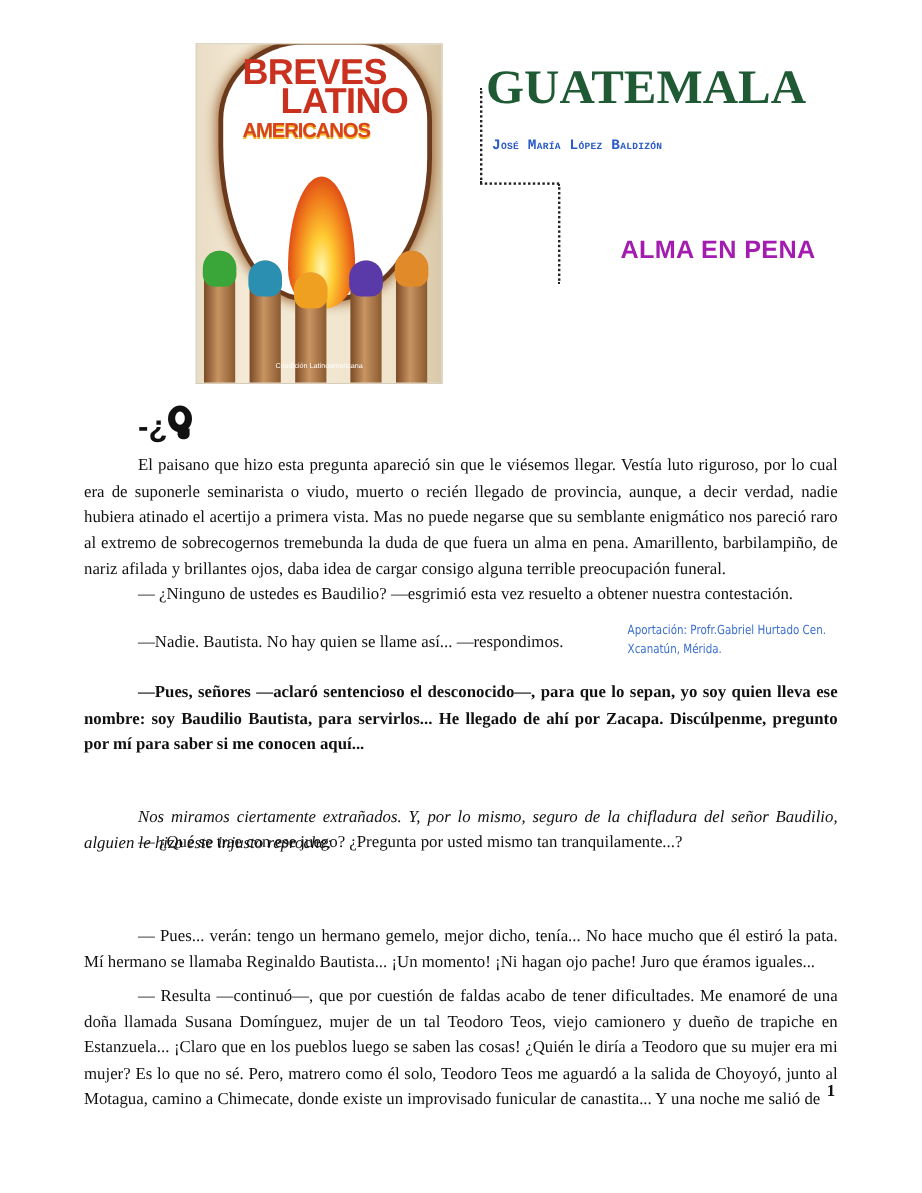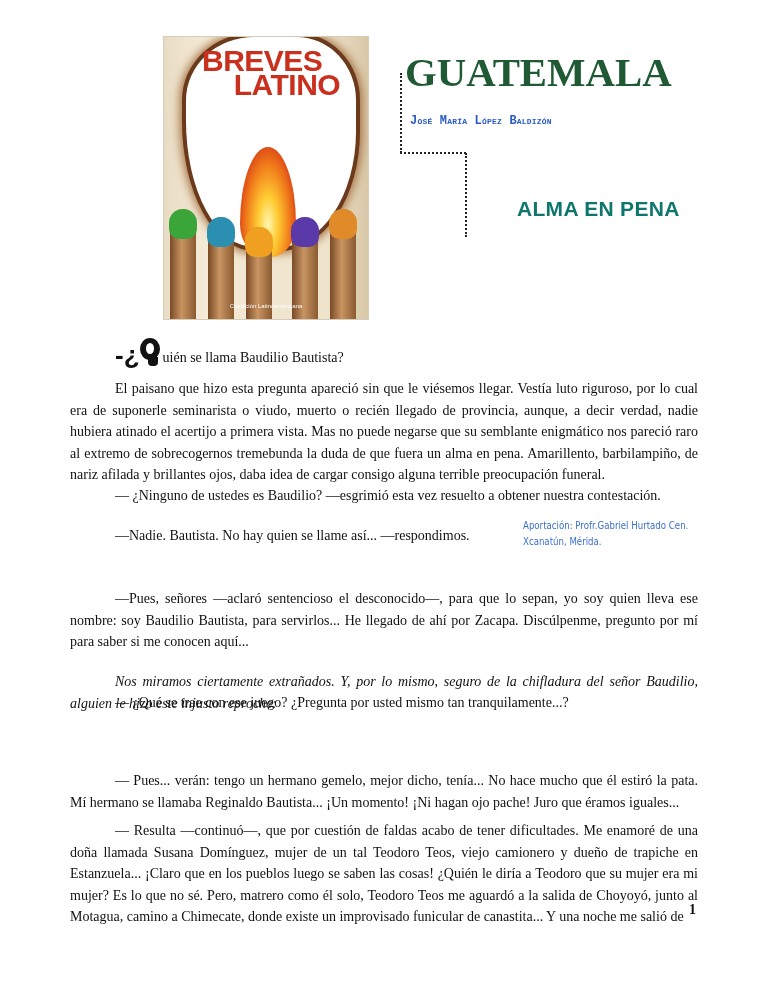--- a/index.html
+++ b/index.html
@@ -32,21 +32,21 @@
 
   
   .country { left: 405px; top: 53px; font-family: "Liberation Serif", "DejaVu Serif", serif;
              font-weight: bold; font-size: 40px; color: #1f5a35; letter-spacing: 0px; line-height: 40px; transform: scaleX(1.02); transform-origin: left; }
   .author { left: 410px; top: 114px; font-family: Liberation Mono, monospace;
             font-weight: bold; font-size: 10px; color: #2a5bc7; letter-spacing: 0.2px; }
   .dot-v1 { left: 400px; top: 73px; width: 0; height: 80px; border-left: 2px dotted #222; }
   .dot-h  { left: 400px; top: 152px; width: 66px; height: 0; border-top: 2px dotted #222; }
   .dot-v2 { left: 465px; top: 153px; width: 0; height: 84px; border-left: 2px dotted #222; }
   .story-title { left: 517px; top: 197px; font-family: "Liberation Sans", "DejaVu Sans", sans-serif;
-                 font-weight: bold; font-size: 21px; color: #0f766e; letter-spacing: 0.3px; }
+                 font-weight: bold; font-size: 21px; color: #a21caf; letter-spacing: 0.3px; }
 
   
   .text { left: 70px; width: 628px; font-size: 14px; line-height: 21.5px; text-align: justify; }
   .p { margin: 0; text-indent: 45px; }
   .first-line { left: 115px; top: 332px; height: 36px; display: flex; align-items: flex-end; font-size: 14px; }
   .dash { font-family: "Liberation Sans", "DejaVu Sans", sans-serif; font-weight: bold; font-size: 26px; line-height: 26px; }
   .dropcap { display: inline-block; width: 22px; height: 30px; margin-right: 1px; position: relative; }
   .dropcap .ring { position: absolute; left: 0; top: 0; width: 20px; height: 22px; border-radius: 50%;
                    background: #111; }
   .dropcap .ring::after { content: ""; position: absolute; left: 6px; top: 5px; width: 8px; height: 11px; border-radius: 50%; background: #fff; }
@@ -56,20 +56,21 @@
   .page-num { left: 689px; top: 902px; font-size: 14px; font-weight: bold; }
 </style>
 </head>
 <body>
 
 <div class="abs cover">
   <div class="burn"></div>
   <div class="title">
     <div class="t2">BREVES</div>
     <div class="t3">LATINO</div>
+    <div class="t4">AMERICANOS</div>
   </div>
   <div class="flame"></div>
   <div class="match" style="left:6px;height:110px;">
       <div class="head" style="background:#3aa63a;"></div>
     </div>
   <div class="match" style="left:44px;height:102px;">
       <div class="head" style="background:#2a8fb0;"></div>
     </div>
   <div class="match" style="left:82px;height:92px;">
       <div class="head" style="background:#f0a020;"></div>
@@ -89,33 +90,32 @@
 <div class="abs dot-h"></div>
 <div class="abs dot-v2"></div>
 <div class="abs story-title">ALMA EN PENA</div>
 
 <div class="abs first-line">
   <span class="dash">-¿</span>
   <span class="dropcap">
     <span class="ring"></span>
       <span class="tail"></span>
   </span>
-  <span style="padding-bottom:2px;">uién se llama Baudilio Bautista?</span>
 </div>
 
 <div class="abs text" style="top:378px;">
   <p class="p">El paisano que hizo esta pregunta apareció sin que le viésemos llegar. Vestía luto riguroso, por lo cual era de suponerle seminarista o viudo, muerto o recién llegado de provincia, aunque, a decir verdad, nadie hubiera atinado el acertijo a primera vista.  Mas no puede negarse que su semblante enigmático nos pareció raro al extremo de sobrecogernos tremebunda la duda de que fuera un alma en pena.  Amarillento, barbilampiño, de nariz afilada y brillantes ojos, daba idea de cargar consigo alguna terrible preocupación funeral.</p>
 </div>
 <div class="abs text" style="top:485px;">
   <p class="p">— ¿Ninguno de ustedes es Baudilio? —esgrimió esta vez resuelto a obtener nuestra contestación.</p>
 </div>
 <div class="abs text" style="top:525px;">
   <p class="p">—Nadie.  Bautista.  No hay quien se llame así... —respondimos.</p>
 </div>
-<div class="abs text" style="top:588px;">
+<div class="abs text" style="top:567px;font-weight:bold;">
   <p class="p">—Pues, señores —aclaró sentencioso el desconocido—, para que lo sepan, yo soy quien lleva ese nombre: soy Baudilio Bautista, para servirlos... He llegado de ahí por Zacapa.  Discúlpenme, pregunto por mí para saber si me conocen aquí...</p>
 </div>
 <div class="abs text" style="top:671px;font-style:italic;">
   <p class="p">Nos miramos ciertamente extrañados. Y, por lo mismo, seguro de la chifladura del señor Baudilio, alguien le hizo este injusto reproche:</p>
 </div>
 <div class="abs text" style="top:692px;">
   <p class="p">— ¿Qué se trae con ese juego?  ¿Pregunta por usted mismo tan tranquilamente...?</p>
 </div>
 <div class="abs text" style="top:770px;">
   <p class="p">— Pues... verán: tengo un hermano gemelo, mejor dicho, tenía... No hace mucho que él estiró la pata. Mí hermano se llamaba Reginaldo Bautista...  ¡Un momento!  ¡Ni hagan ojo pache!  Juro que éramos iguales...</p>

